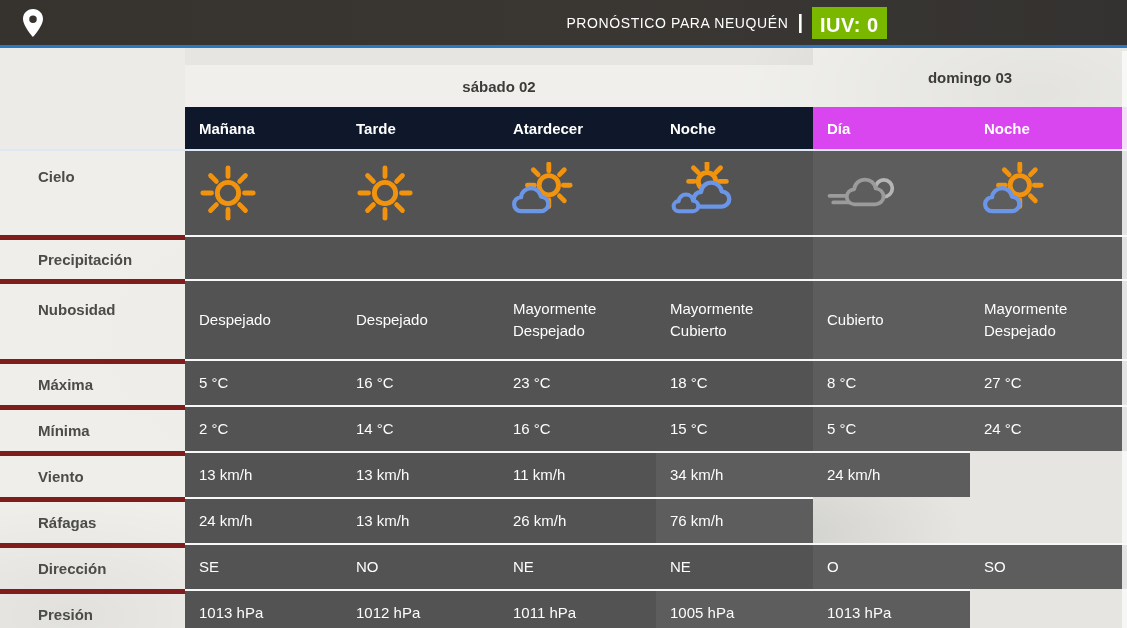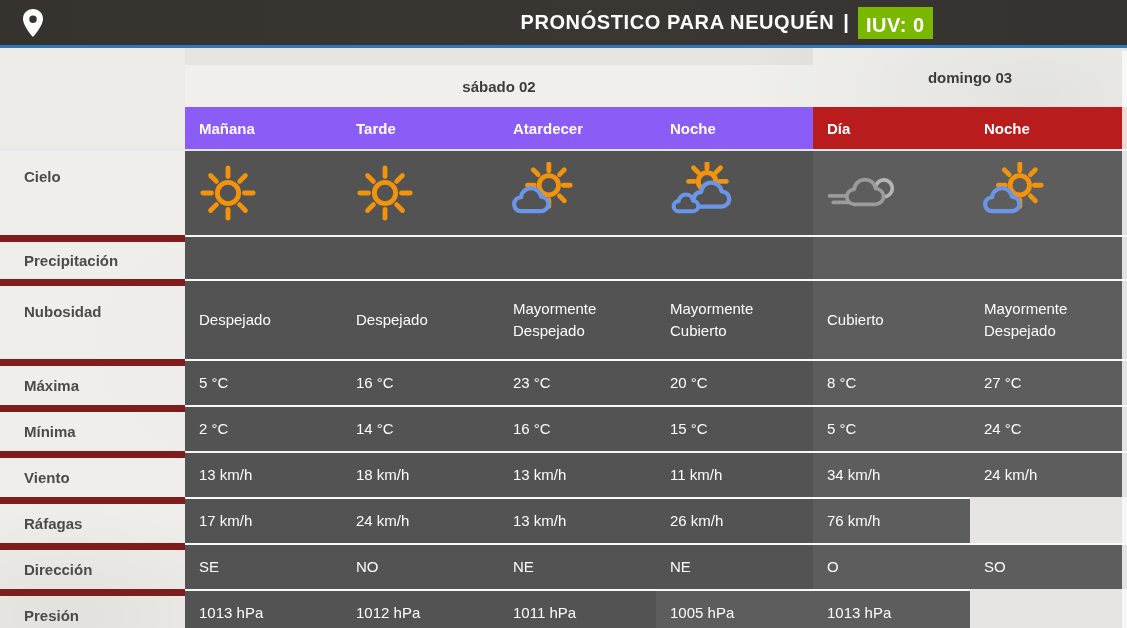--- a/index.html
+++ b/index.html
@@ -22,21 +22,21 @@
     border-bottom:3px solid #2b78c2;
     display:flex; align-items:center;
     position:relative;
   }
   .pin-wrap { margin-left:22px; display:flex; align-items:center; }
   .title-wrap {
     flex:1; display:flex; justify-content:center; align-items:center;
     padding-left:282px; white-space:nowrap;
   }
   .title-text {
-    color:#ffffff; font-weight:bold; font-size:20px; letter-spacing:0.6px;
+    color:#ffffff; font-weight:normal; font-size:14px; letter-spacing:0.6px;
   }
   .title-sep { color:#ffffff; font-weight:bold; font-size:20px; margin:0 9px; }
   .uv-badge {
     background:#7ab800; color:#ffffff; font-weight:bold; font-size:20px;
     padding:7px 8px 2px 8px; letter-spacing:0.5px;
   }
 
   
   .trow { display:grid; grid-template-columns:185px repeat(6,1fr); width:100%; }
 
@@ -48,30 +48,30 @@
   }
   .day-spacer { background:rgba(248,247,244,0.35); }
   .span4 { grid-column:span 4;margin-top:17px; }
   .span2 { grid-column:span 2; }
 
   .colhead-row { height:42px; }
   .colhead {
     display:flex; align-items:center; padding-left:14px;
     color:#ffffff; font-weight:bold; font-size:15px;
   }
-  .h-sab { background:#8b5cf6; }
-  .h-dom { background:#b91c1c; }
+  .h-sab { background:#0f172a; }
+  .h-dom { background:#d946ef; }
 
   .lab {
     background:rgba(240,239,235,0.82);
     color:#4b4b49; font-weight:bold; font-size:15px;
-    display:flex; align-items:center; padding-left:24px;
+    display:flex; align-items:center; padding-left:38px;
   }
   .lab.top { align-items:flex-start; padding-top:17px; }
-  .lab.bt1 { border-top:7px solid #7f1d1d; }
+  .lab.bt1 { border-top:5px solid #7f1d1d; }
 
   .cell {
     color:#fdfdfd; font-size:15px;
     display:flex; align-items:center; padding-left:14px; padding-right:18px;
     line-height:1.5;
   }
   .c-sab { background:#535353; }
   .c-dom { background:#5d5d5d; }
   .bt2 { border-top:2px solid #f8f8f8; }
 
@@ -251,48 +251,46 @@
   <div class="cell c-sab bt2">Mayormente Cubierto</div>
   <div class="cell c-dom bt2">Cubierto</div>
   <div class="cell c-dom bt2">Mayormente Despejado</div>
 </div>
 
 <div class="trow std-row">
   <div class="lab bt1">Máxima</div>
   <div class="cell c-sab bt2">5 °C</div>
   <div class="cell c-sab bt2">16 °C</div>
   <div class="cell c-sab bt2">23 °C</div>
-  <div class="cell c-sab bt2">20 °C</div>
+  <div class="cell c-sab bt2">18 °C</div>
   <div class="cell c-dom bt2">8 °C</div>
   <div class="cell c-dom bt2">27 °C</div>
 </div>
 
 <div class="trow std-row">
   <div class="lab bt1">Mínima</div>
   <div class="cell c-sab bt2">2 °C</div>
   <div class="cell c-sab bt2">14 °C</div>
   <div class="cell c-sab bt2">16 °C</div>
   <div class="cell c-sab bt2">15 °C</div>
   <div class="cell c-dom bt2">5 °C</div>
   <div class="cell c-dom bt2">24 °C</div>
 </div>
 
 <div class="trow std-row">
   <div class="lab bt1">Viento</div>
   <div class="cell c-sab bt2">13 km/h</div>
-  <div class="cell c-sab bt2">18 km/h</div>
   <div class="cell c-sab bt2">13 km/h</div>
   <div class="cell c-sab bt2">11 km/h</div>
   <div class="cell c-dom bt2">34 km/h</div>
   <div class="cell c-dom bt2">24 km/h</div>
 </div>
 
 <div class="trow std-row">
   <div class="lab bt1">Ráfagas</div>
-  <div class="cell c-sab bt2">17 km/h</div>
   <div class="cell c-sab bt2">24 km/h</div>
   <div class="cell c-sab bt2">13 km/h</div>
   <div class="cell c-sab bt2">26 km/h</div>
   <div class="cell c-dom bt2">76 km/h</div>
 </div>
 
 <div class="trow std-row">
   <div class="lab bt1">Dirección</div>
   <div class="cell c-sab bt2">SE</div>
   <div class="cell c-sab bt2">NO</div>

